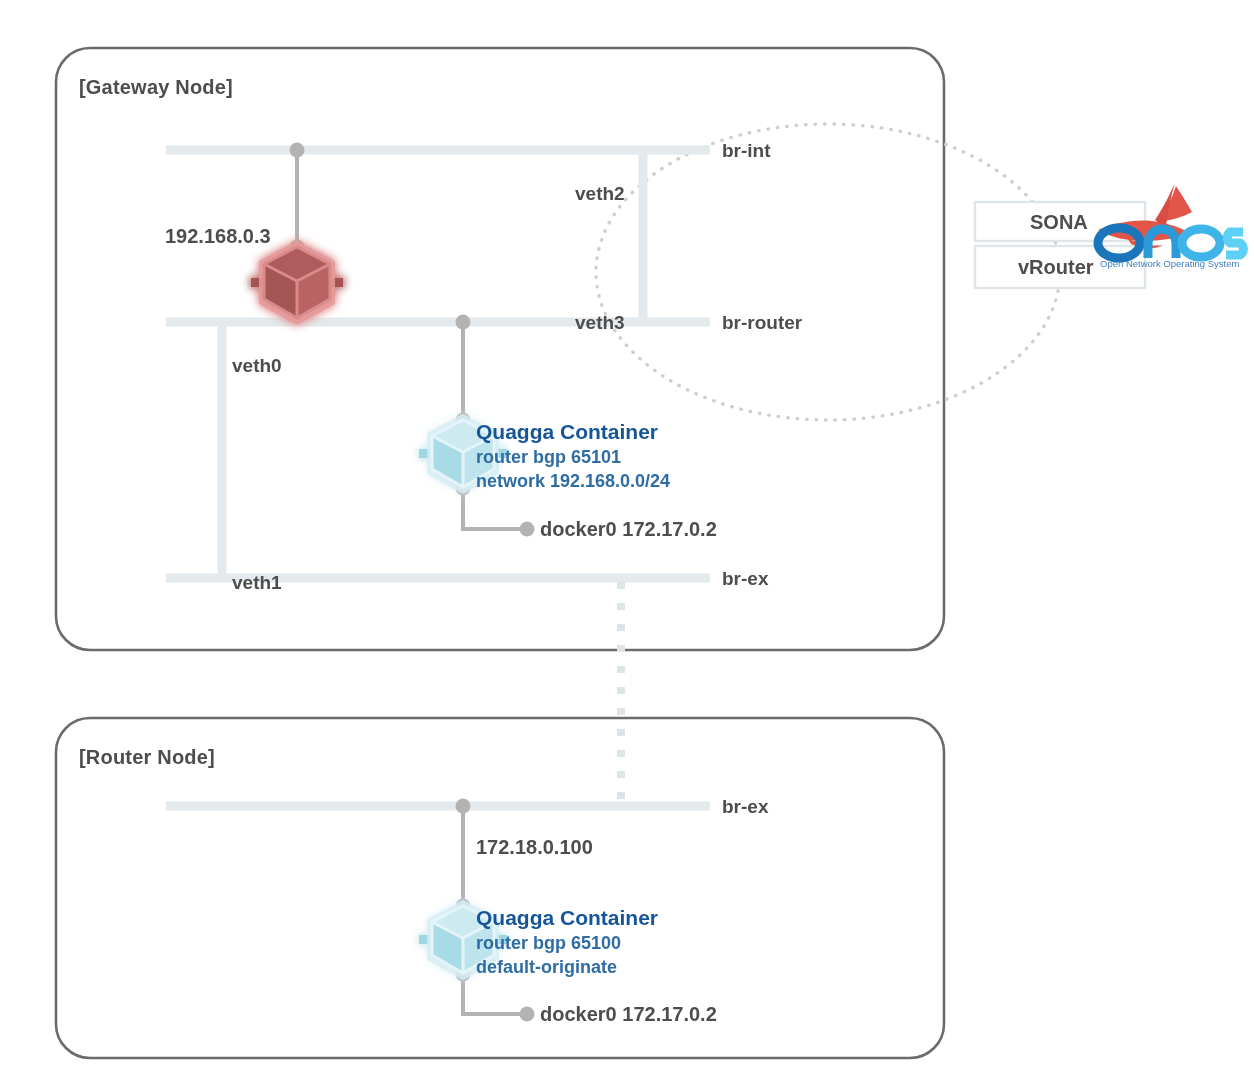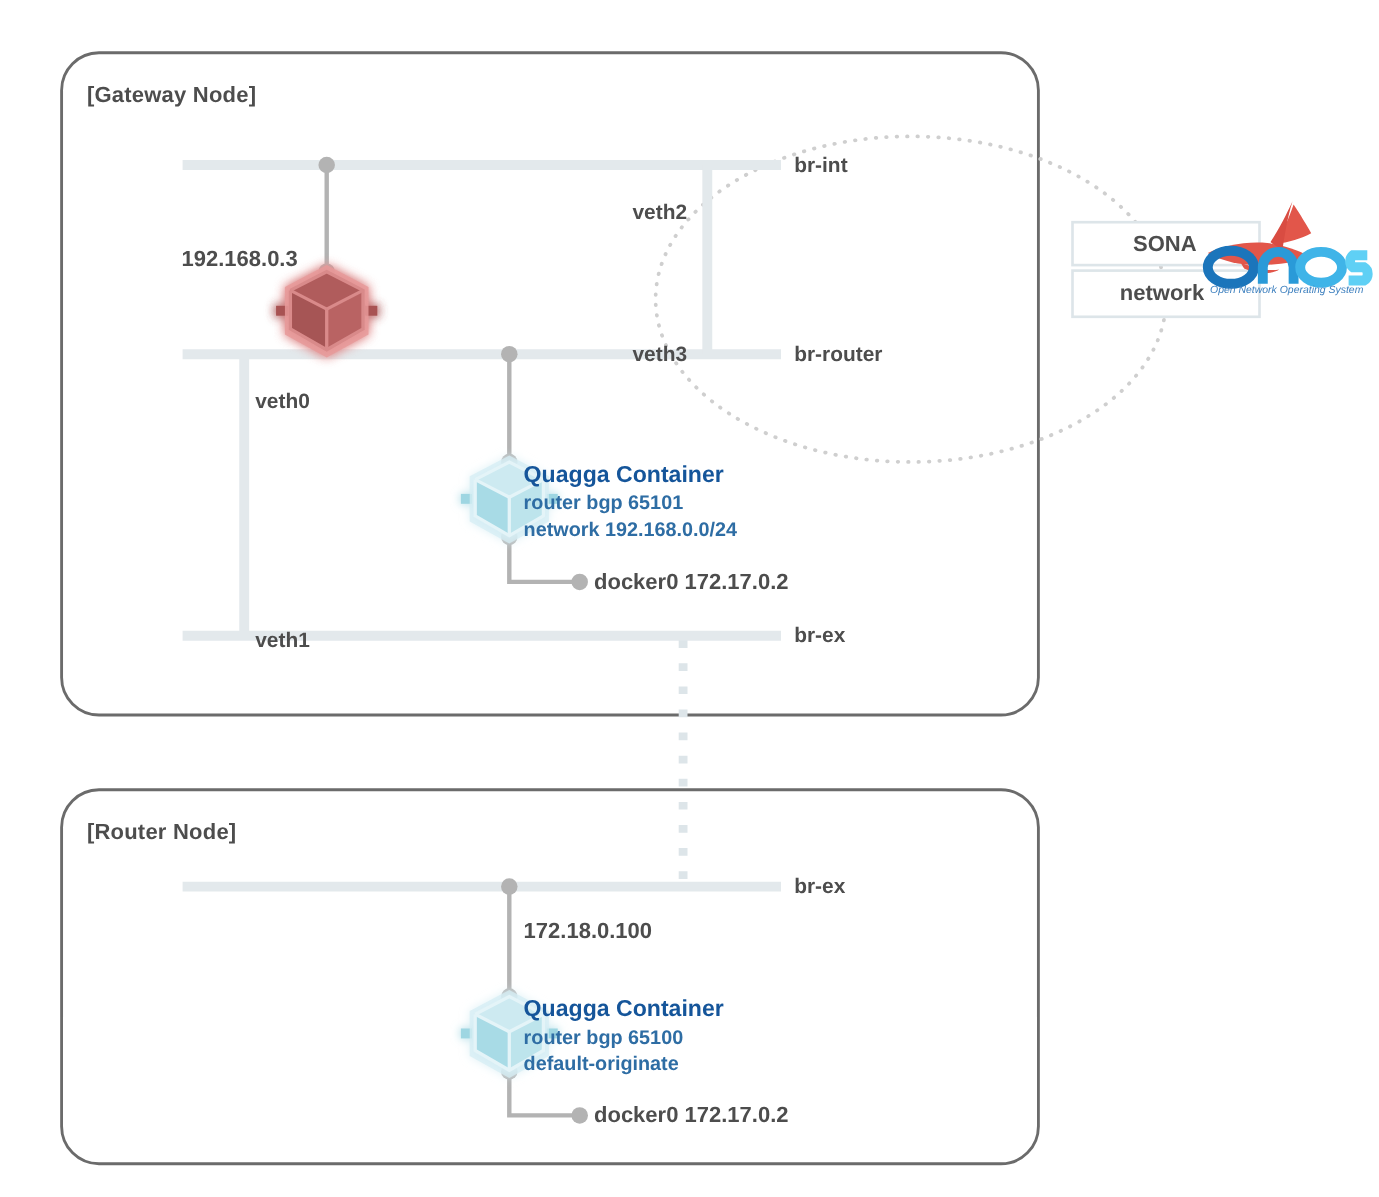--- a/index.html
+++ b/index.html
@@ -253,17 +253,17 @@
 
   <div class="txt bridge-label" style="left:722px; top:796px;">br-ex</div>
 
   <div class="txt ip-label" style="left:476px; top:836px;">172.18.0.100</div>
   <div class="ctr-title" style="left:476px; top:906px;">Quagga Container</div>
   <div class="ctr-line" style="left:476px; top:933px;">router bgp 65100</div>
   <div class="ctr-line" style="left:476px; top:957px;">default-originate</div>
   <div class="txt ip-label" style="left:540px; top:1003px;">docker0 172.17.0.2</div>
 
   <div class="box-label" style="left:1030px; top:211px;">SONA</div>
-  <div class="box-label" style="left:1018px; top:256px;">network</div>
-
-  <div class="onos-tag" style="left:1100px; top:258px;font-style:italic;">Open Network Operating System</div>
+  <div class="box-label" style="left:1018px; top:256px;">vRouter</div>
+
+  <div class="onos-tag" style="left:1100px; top:258px;">Open Network Operating System</div>
 
 </div>
 
 </body></html>

